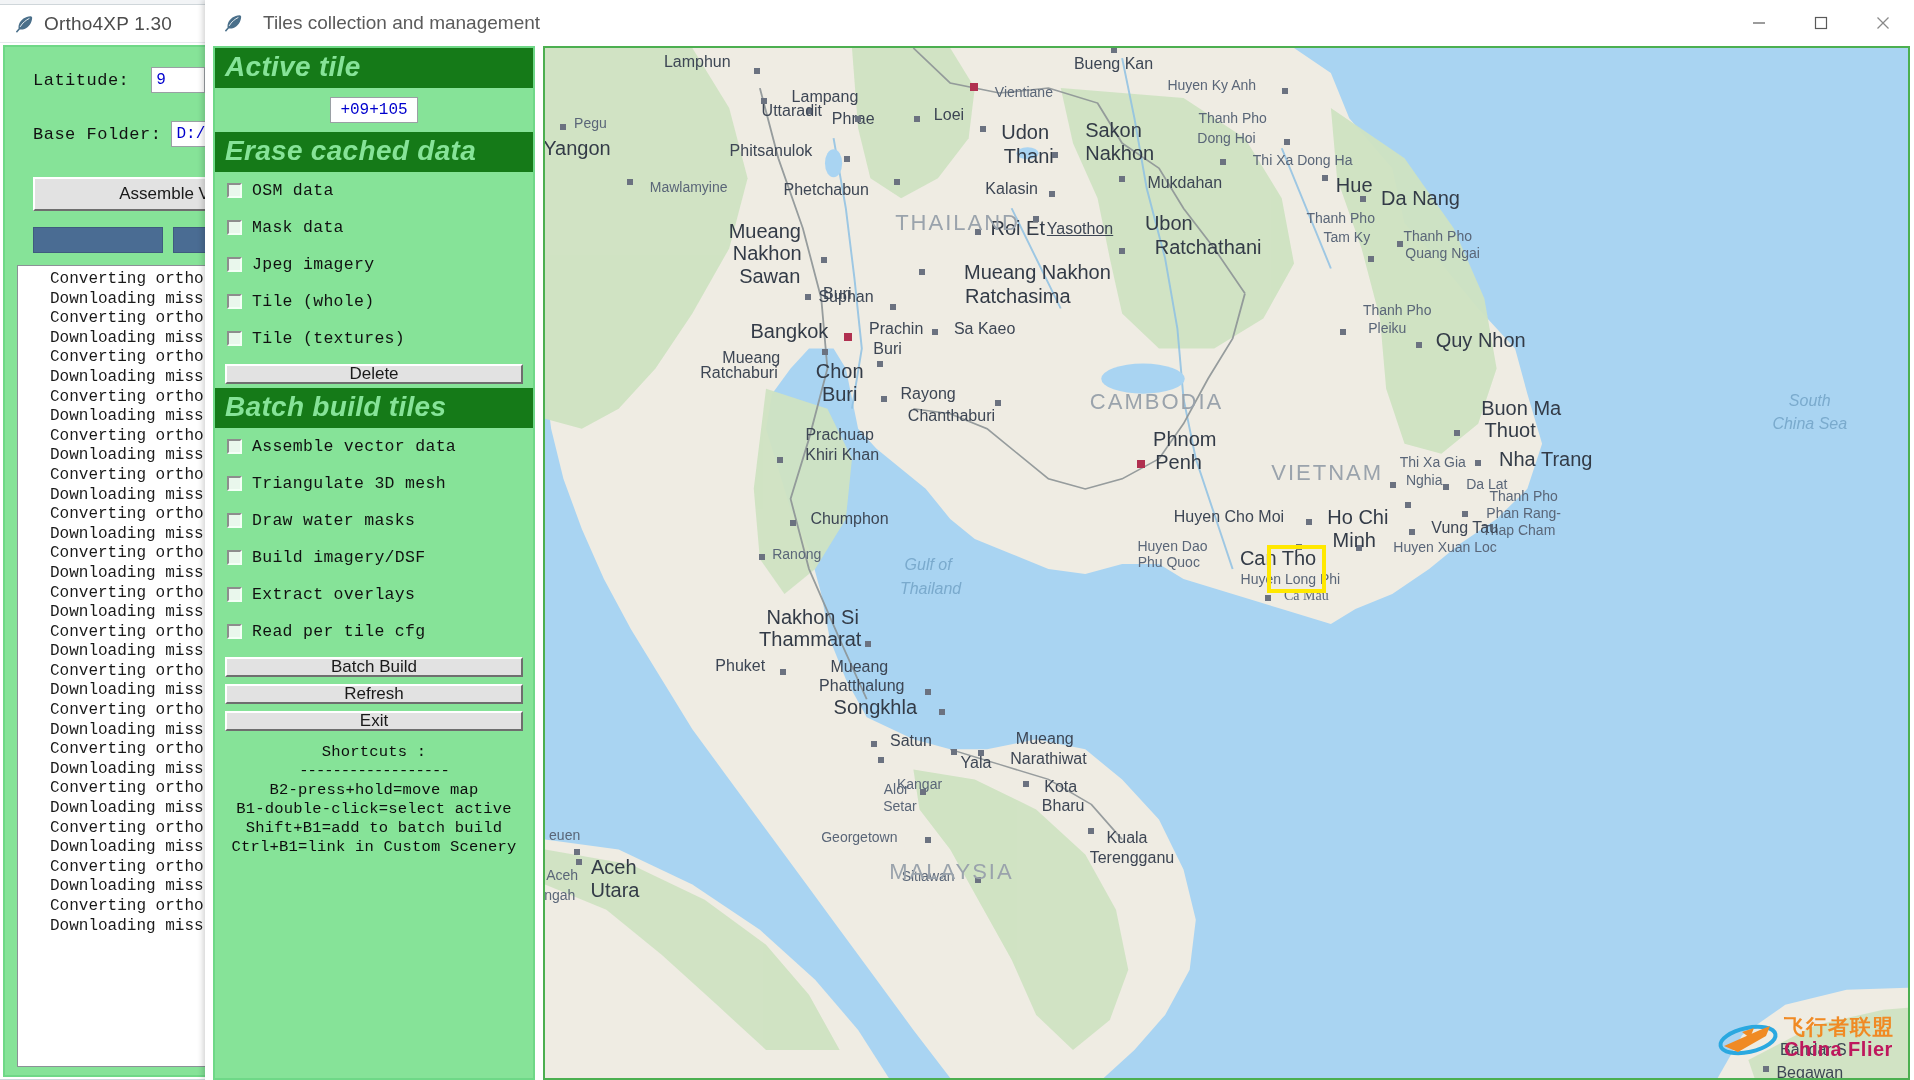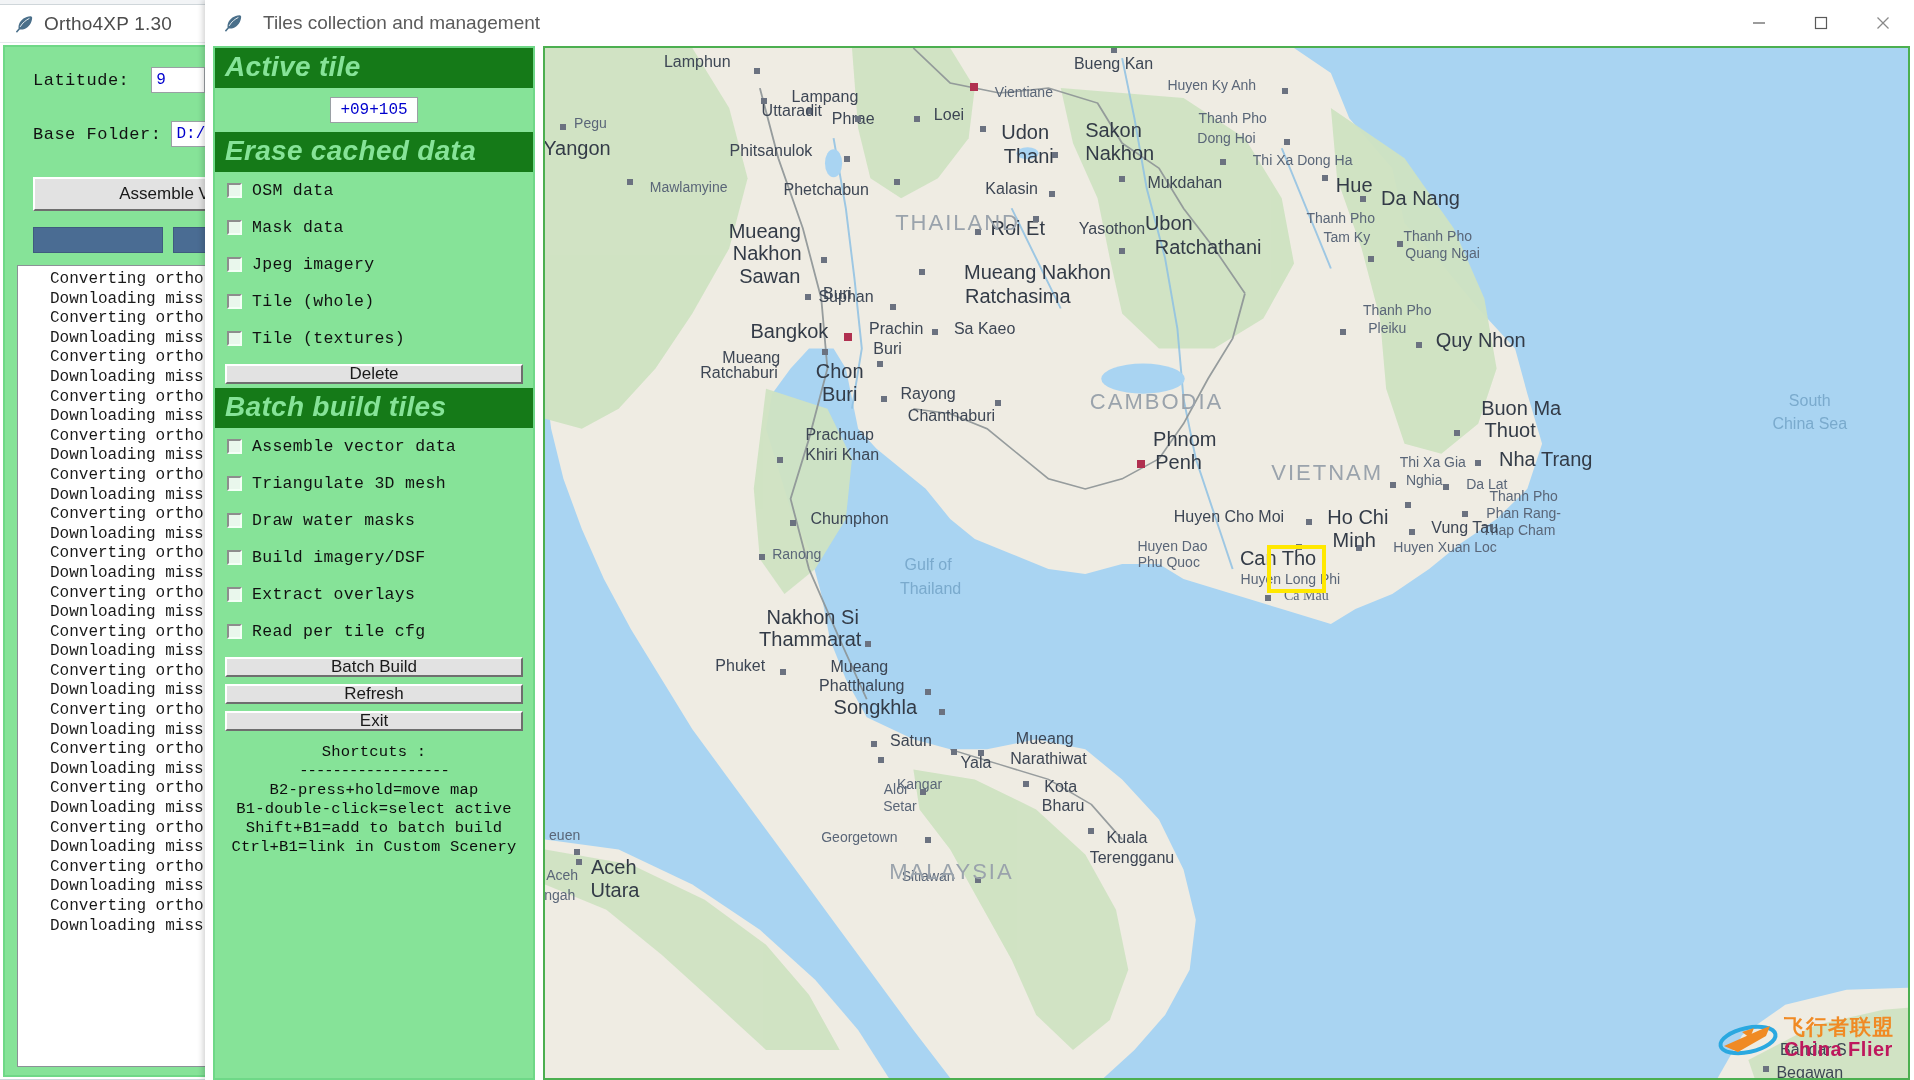--- a/index.html
+++ b/index.html
@@ -170,21 +170,21 @@
   .lbl {
     position: absolute; color: #4a5568;
     font-family: "Liberation Sans", sans-serif;
     white-space: nowrap; pointer-events: none;
     transform: translate(-50%, -50%);
   }
   .lbl.city   { font-size: 16px; color: #3d4654; }
   .lbl.big    { font-size: 20px; color: #333b47; }
   .lbl.small  { font-size: 14px; color: #5a6678; }
   .lbl.country{ font-size: 22px; color: #9aa3ac; letter-spacing: 2px; }
-  .lbl.sea    { font-size: 16px; color: #7aaacd; }
+  .lbl.sea    { font-size: 16px; color: #7aaacd; font-style: italic; }
   .dot {
     position: absolute; width: 6px; height: 6px; background: #6b7280;
     transform: translate(-50%,-50%);
   }
   .dot.cap { width: 8px; height: 8px; background: #b03050; }
   #tile-box {
     position: absolute; border: 4px solid #ffe800; pointer-events: none;
   }
   #watermark {
     position: absolute; right: 14px; bottom: 8px;
@@ -479,21 +479,21 @@
               <div class="lbl city" style="left: 466.613px; top: 141.274px;">Kalasin</div>
               <div class="dot" style="left: 507.134px; top: 146.284px;"></div>
               <div class="lbl city" style="left: 639.75px; top: 135.263px;">Mukdahan</div>
               <div class="dot" style="left: 577.126px; top: 131.255px;"></div>
               <div class="lbl big" style="left: 809.205px; top: 137.267px;">Hue</div>
               <div class="dot" style="left: 779.734px; top: 130.253px;"></div>
               <div class="lbl big" style="left: 875.513px; top: 150.292px;">Da Nang</div>
               <div class="dot" style="left: 817.8px; top: 151.294px;"></div>
               <div class="lbl big" style="left: 472.752px; top: 180.35px;">Roi Et</div>
               <div class="dot" style="left: 433.459px; top: 184.358px;"></div>
-              <div class="lbl city" style="left: 567px; top: 181.352px;">Yasothon</div>
+              <div class="lbl city" style="left: 535px; top: 181.352px; text-decoration: underline;">Yasothon</div>
               <div class="dot" style="left: 491.171px; top: 171.333px;"></div>
               <div class="lbl big" style="left: 623.787px; top: 175.34px;">Ubon</div>
               <div class="lbl big" style="left: 663.081px; top: 199.387px;">Ratchathani</div>
               <div class="dot" style="left: 577.126px; top: 203.395px;"></div>
               <div class="lbl small" style="left: 795.697px; top: 170.331px;">Thanh Pho</div>
               <div class="lbl small" style="left: 801.837px; top: 189.368px;">Tam Ky</div>
               <div class="dot" style="left: 854.638px; top: 196.381px;"></div>
               <div class="lbl small" style="left: 892.704px; top: 188.366px;">Thanh Pho</div>
               <div class="lbl small" style="left: 897.615px; top: 205.399px;">Quang Ngai</div>
               <div class="dot" style="left: 826.395px; top: 211.411px;"></div>

